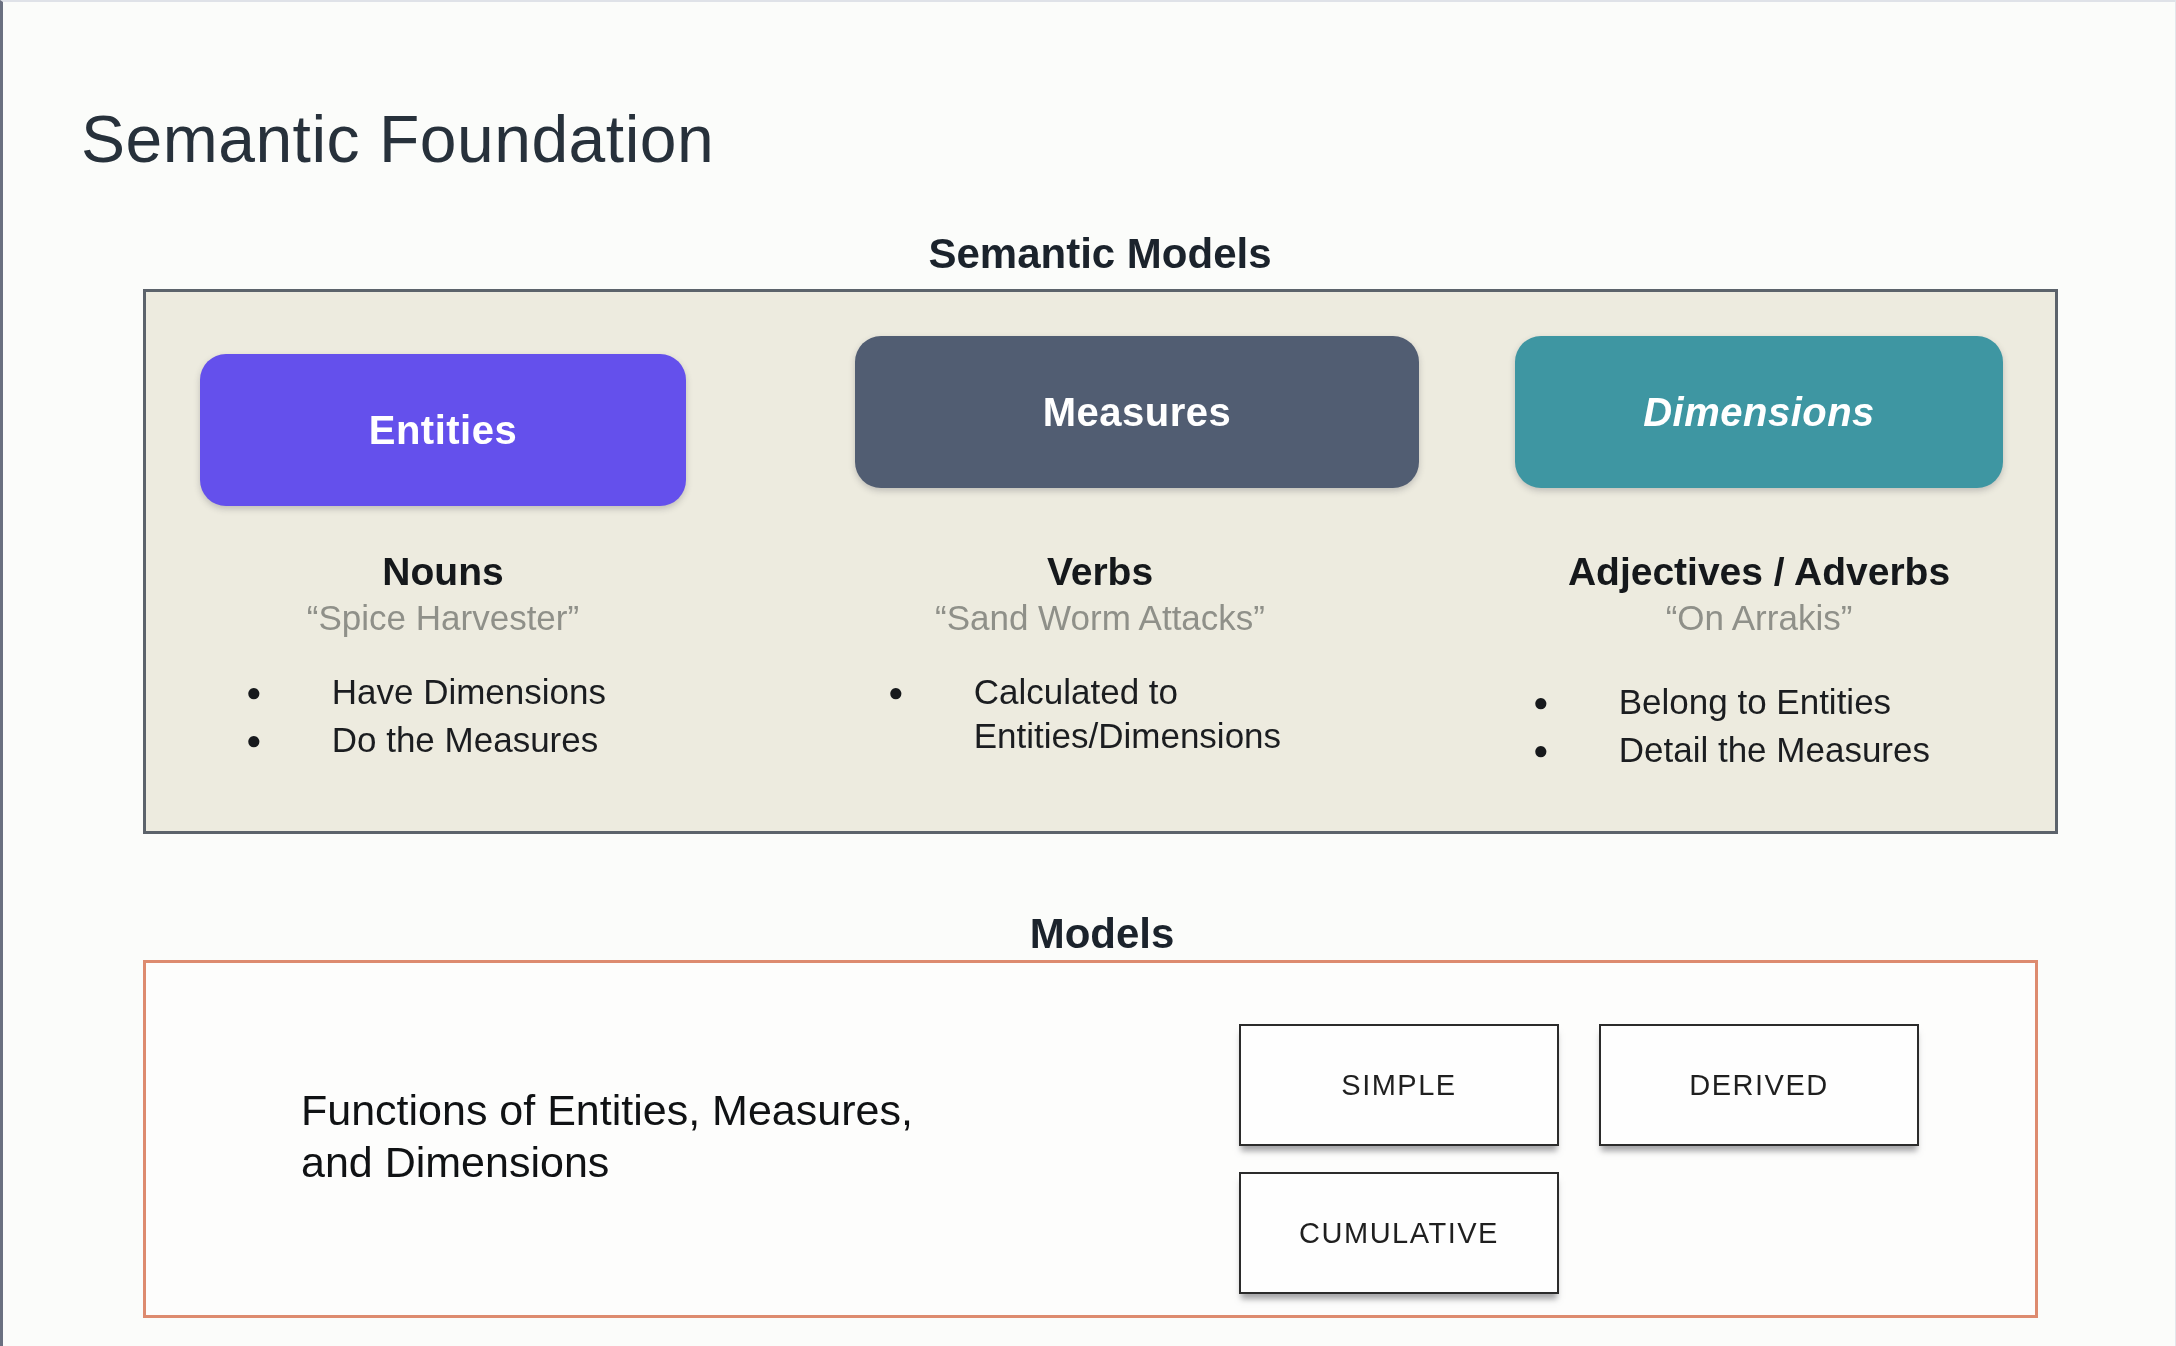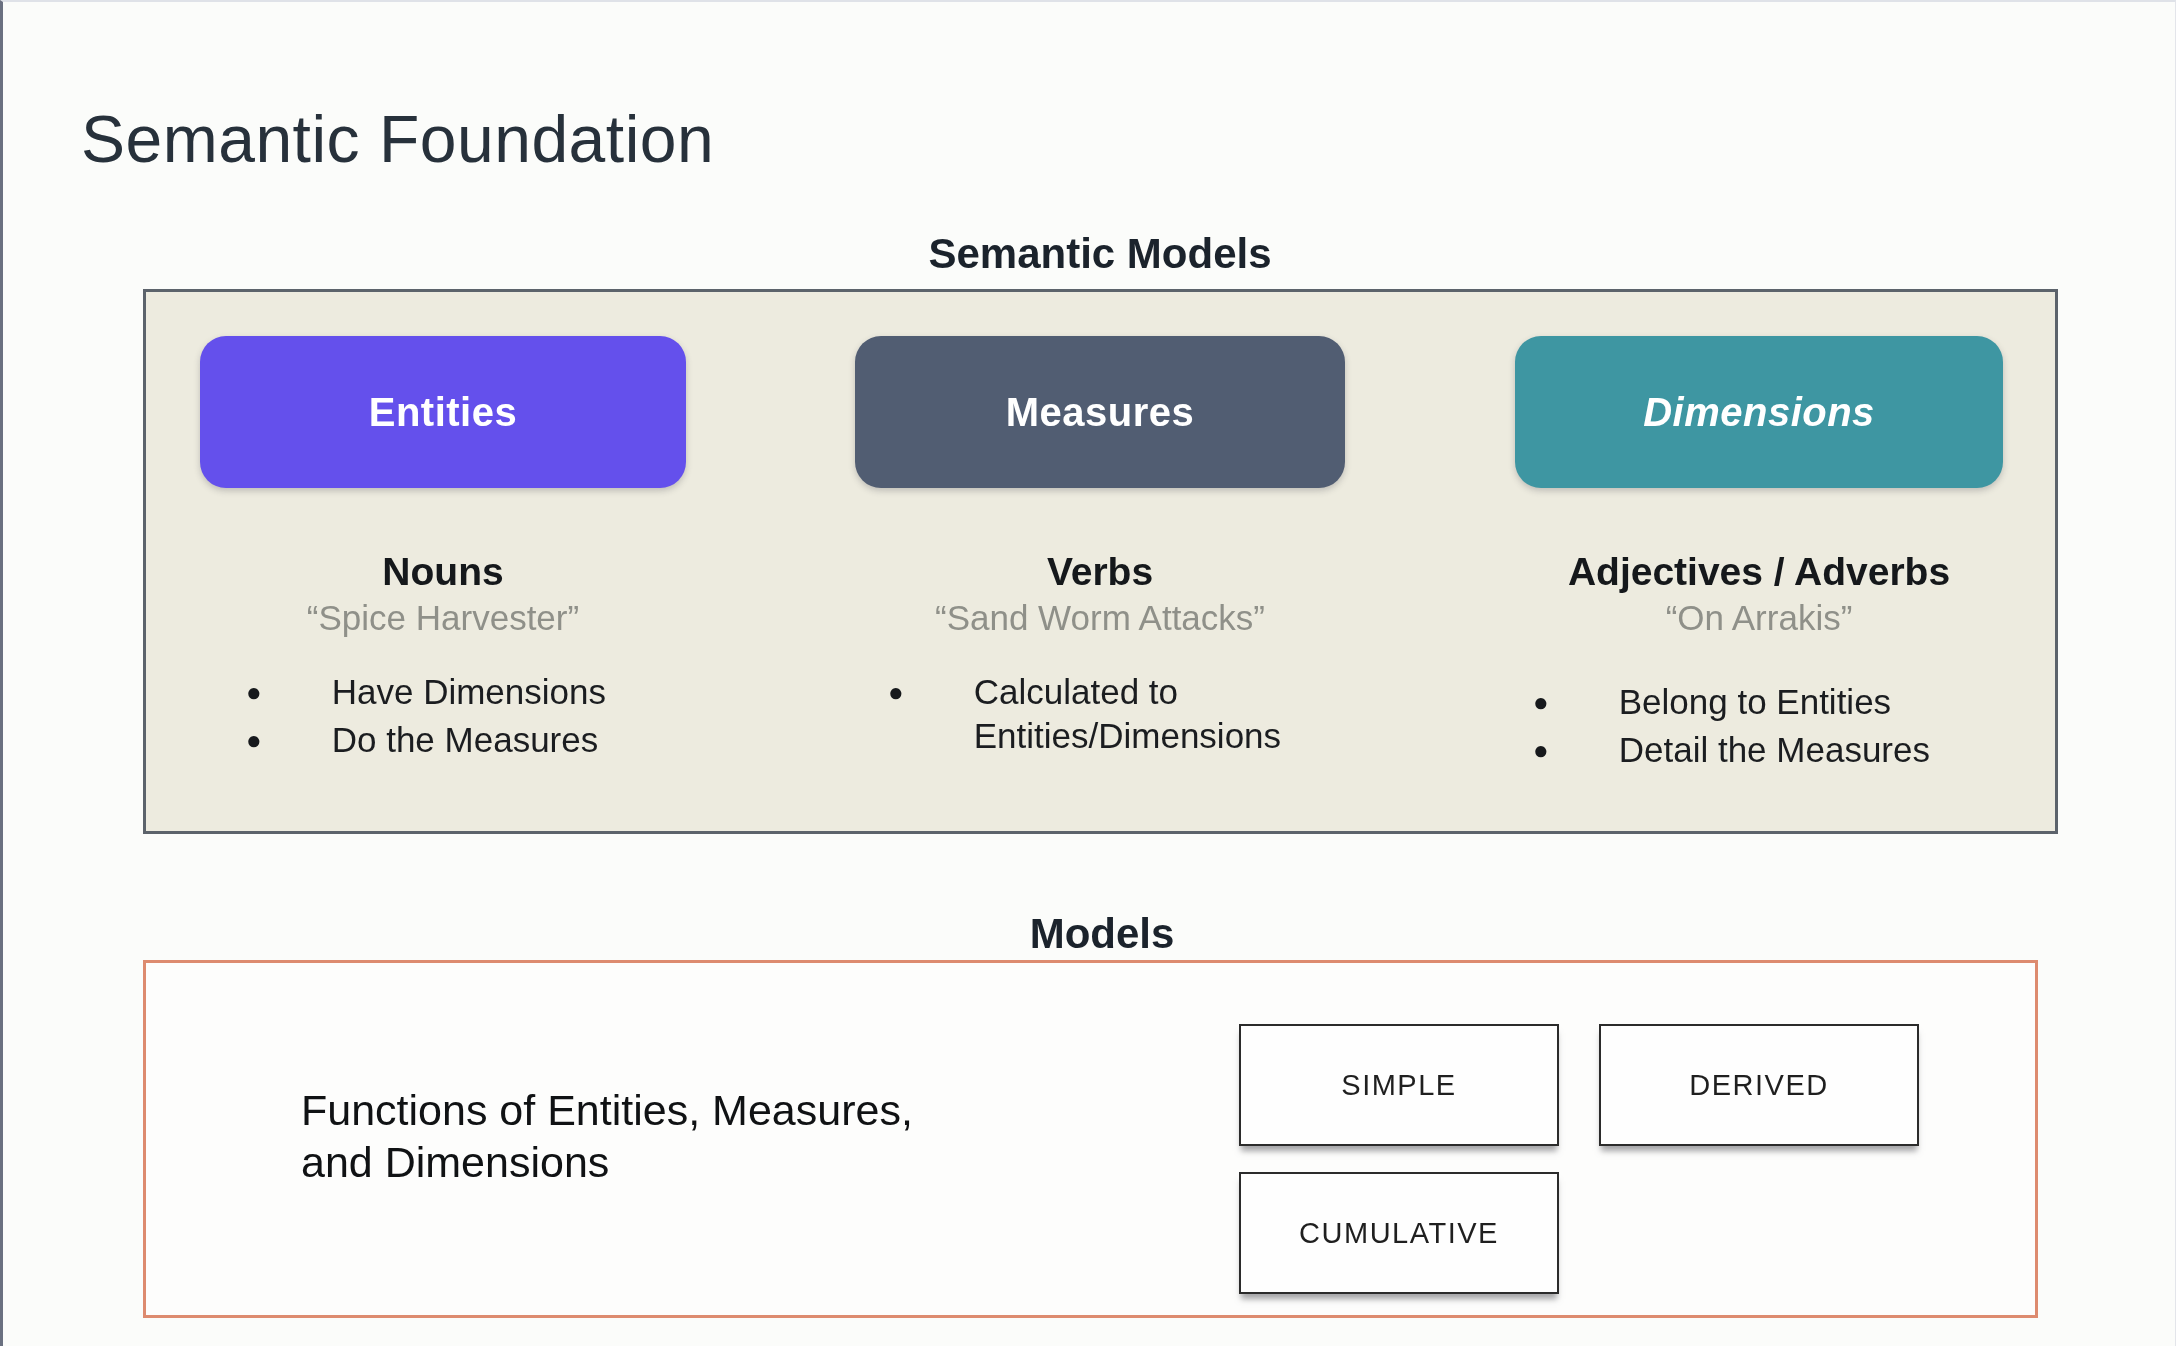--- a/index.html
+++ b/index.html
@@ -34,21 +34,21 @@
     left:140px;top:958px;width:1895px;height:358px;
     background:#fdfdfc;border:3px solid #dd8b6f;box-sizing:border-box;
   }
   .model-button{
     height:152px;border-radius:26px;
     display:flex;align-items:center;justify-content:center;
     color:#ffffff;font-size:40px;font-weight:700;letter-spacing:0.5px;
     box-shadow:0 3px 6px rgba(60,60,70,0.25);
   }
   .btn-entities{left:197px;top:334px;width:486px;}
-  .btn-measures{left:852px;top:334px;width:490px;}
+  .btn-measures{left:852px;top:334px;width:564px;}
   .btn-dimensions{left:1512px;top:334px;width:488px;font-style:italic;}
   .role-heading{
     font-size:39px;font-weight:700;color:#15181b;text-align:center;width:620px;
   }
   .role-example{
     font-size:35px;font-weight:400;color:#8f9089;text-align:center;width:620px;
   }
   .role-1{left:130px;} .role-2{left:787px;} .role-3{left:1446px;}
   .role-row{top:548px;} .example-row{top:596px;}
   .bullet-list{display:flex;flex-direction:column;gap:4px;}
@@ -83,21 +83,21 @@
 <body>
 
 <div class="stage">
 
   <div class="abs slide-title">Semantic Foundation</div>
 
   <div class="abs section-heading sm-heading">Semantic Models</div>
 
   <div class="abs models-panel"></div>
 
-  <div class="abs model-button btn-entities" style="background: rgb(100, 80, 236);">
+  <div class="abs model-button btn-entities" style="background: rgb(100, 80, 236); margin-top: 18px;">
     <span>Entities</span>
   </div>
   <div class="abs role-example example-row role-1">“Spice Harvester”</div>
   <div class="abs role-heading role-row role-1">Nouns</div>
   <div class="abs bullet-list list-1">
     <div class="bullet-row">
       <span class="bullet-dot">●</span>
       <span class="bullet-text">Have Dimensions</span>
     </div>
     <div class="bullet-row">

